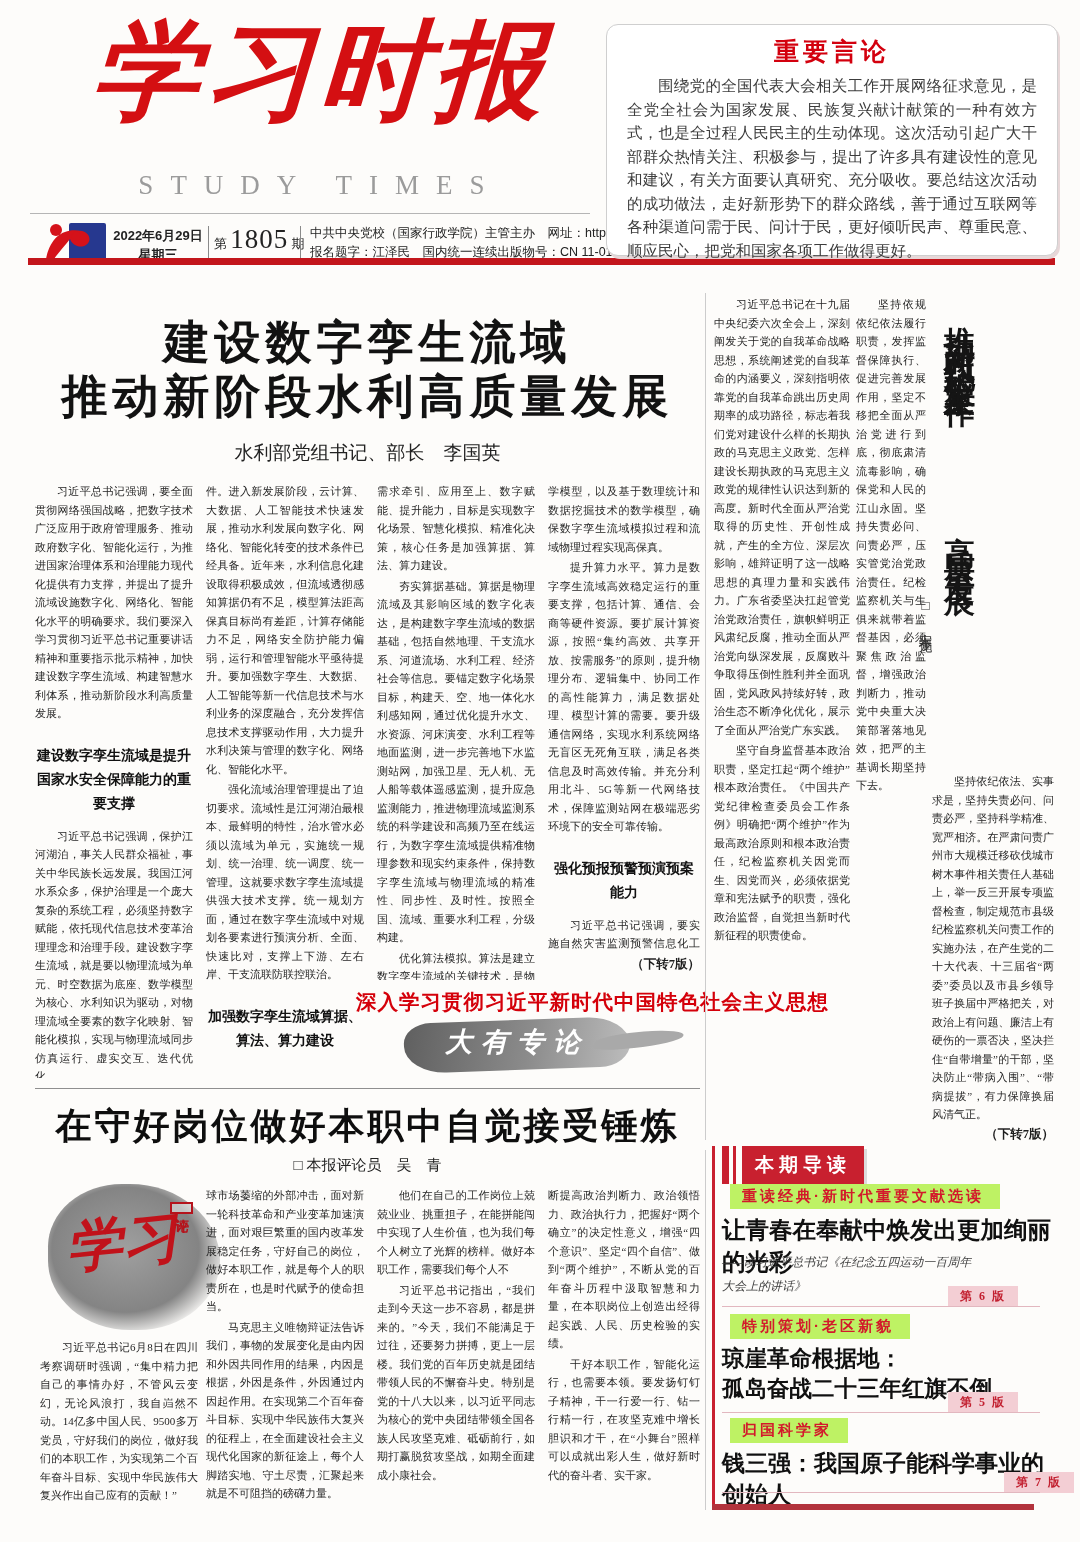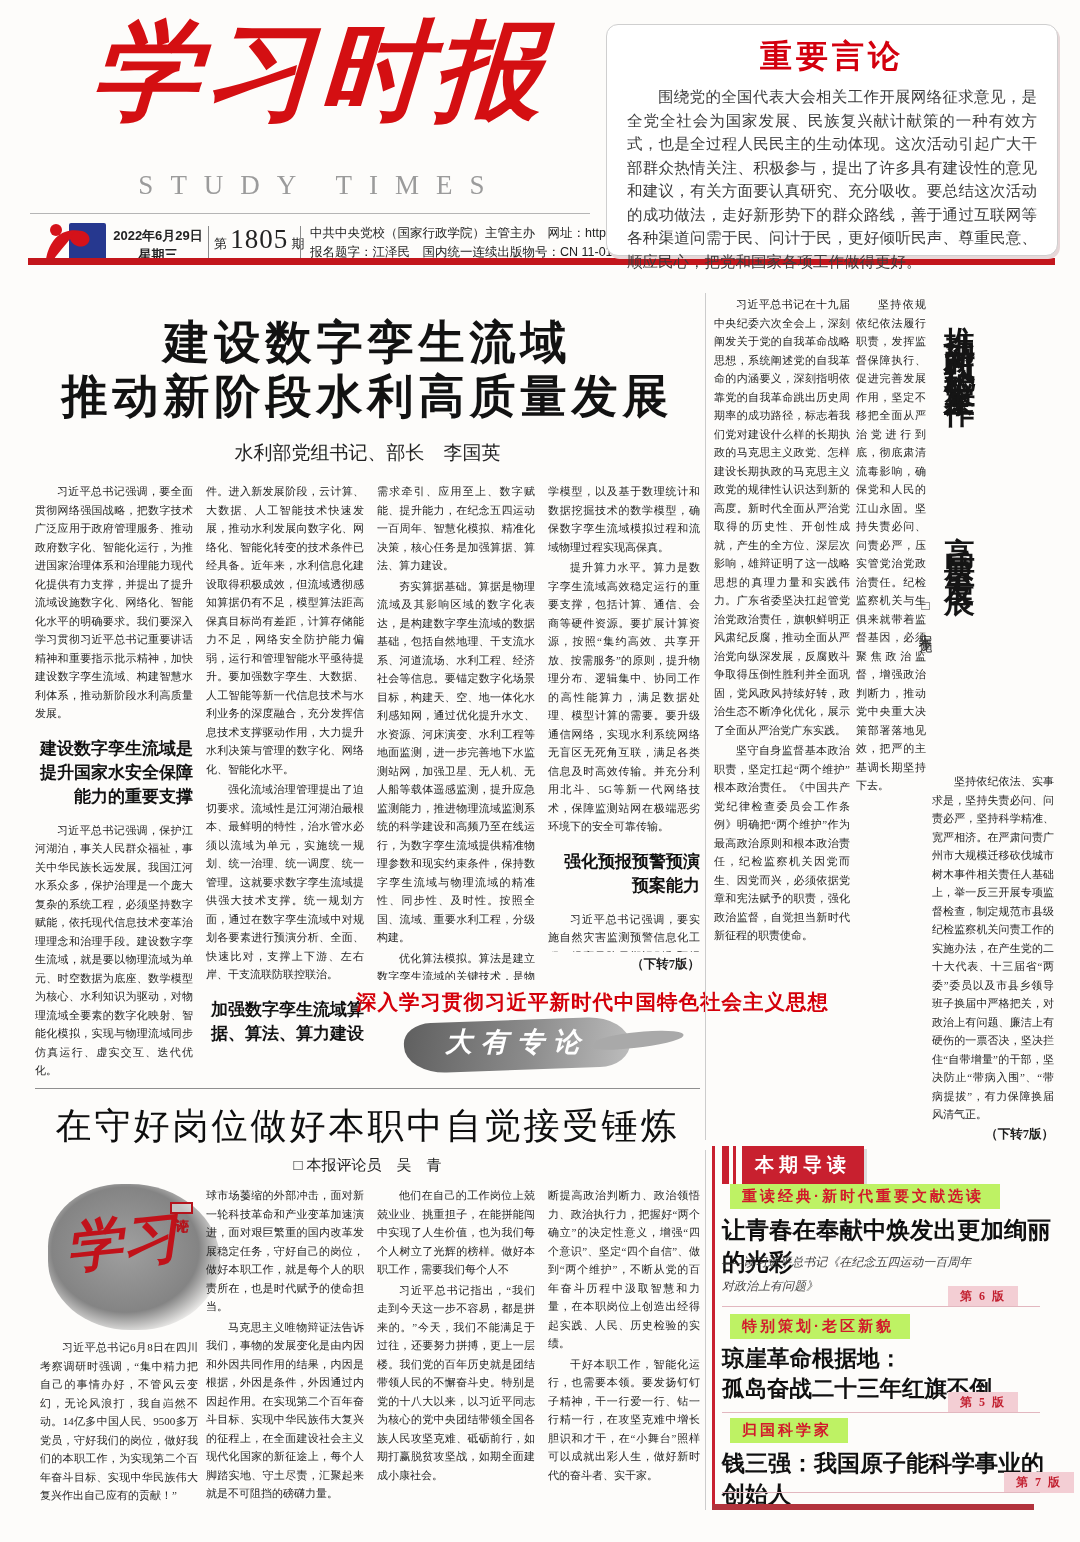--- a/index.html
+++ b/index.html
@@ -12,45 +12,45 @@
               letter-spacing:6px;text-align:center;transform:skewX(-3deg);}
   .mast-sub{color:#9b9b9b;font-size:27px;letter-spacing:17px;text-align:center;font-weight:400;}
   .hairline{background:#b5b5b5;height:1px;}
   .dateblk{font-size:13px;color:#222;text-align:center;line-height:19px;}
   .issue-big{font-size:27px;letter-spacing:1px;}
   .pubblk{font-size:12.5px;color:#222;line-height:19px;white-space:nowrap;}
   .vdiv{width:1px;background:#8a8a8a;}
   .redband{background:#c3161c;height:7px;}
   
   .quotebox{border:1px solid #cfcfcf;border-radius:12px;background:#fff;box-shadow:2px 3px 0 #e7d7d8;}
-  .quote-title{color:#d3000e;font-weight:700;font-size:32px;text-align:center;letter-spacing:4px;}
+  .quote-title{color:#d3000e;font-weight:700;font-size:25px;text-align:center;letter-spacing:4px;}
   .quote-body{font-size:15.5px;line-height:23.5px;text-align:justify;text-indent:2em;color:#3c3c3c;}
   
   .headline{font-weight:700;font-size:46px;line-height:1.15;text-align:center;letter-spacing:5px;color:#121212;}
   .byline{font-size:19px;text-align:center;color:#222;}
   .col{overflow:hidden;text-align:justify;}
   .col p{margin:0 0 2px 0;font-size:11px;line-height:18.5px;text-indent:2em;color:#1f1f1f;}
   .col p.noind{text-indent:0;}
-  .subhead{font-family:"Liberation Sans","DejaVu Sans",sans-serif;font-weight:700;font-size:17px;
-           line-height:24px;text-align:right;margin:14px 0 12px 0;color:#111;}
+  .subhead{font-family:"Liberation Sans","DejaVu Sans",sans-serif;font-weight:700;font-size:14px;
+           line-height:24px;text-align:center;margin:20px 0 12px 0;color:#111;}
   .contnote{text-align:right;font-weight:700;font-size:12.5px;margin-top:4px;}
   
   .banner-l1{color:#d4000a;font-weight:700;font-size:20.5px;letter-spacing:1px;white-space:nowrap;
              font-family:"Liberation Sans","DejaVu Sans",sans-serif;}
   .brush{background:linear-gradient(100deg,#5f5f5f 0%,#8b8b8b 55%,#bdbdbd 100%);
          border-radius:30px 46px 34px 46px / 22px 30px 25px 30px;transform:rotate(-2deg);}
   .brush:after{content:"";position:absolute;right:-52px;top:16px;width:86px;height:16px;background:#a9a9a9;
          border-radius:50% 60% 60% 40%;transform:skewX(-35deg) rotate(-3deg);}
   .brush-txt{position:absolute;width:100%;text-align:center;top:8px;color:#fff;font-style:italic;
          font-weight:700;font-size:27px;letter-spacing:9px;}
   
   .vtitle{writing-mode:vertical-rl;font-weight:700;color:#151515;}
   .vauthor{writing-mode:vertical-rl;font-size:13.5px;color:#333;letter-spacing:3px;}
   
-  .low-head{font-weight:400;font-size:36px;letter-spacing:3px;text-align:center;color:#0e0e0e;}
+  .low-head{font-weight:700;font-size:36px;letter-spacing:3px;text-align:center;color:#0e0e0e;}
   .low-byline{font-size:15px;text-align:center;color:#222;}
   .plogo{background:radial-gradient(ellipse at 45% 45%,#9f9f9f 0%,#848484 55%,rgba(160,160,160,0) 78%);
          border-radius:45% 55% 50% 50%;}
   .plogo-main{font-style:italic;font-weight:700;color:#c1121a;font-size:56px;line-height:1;transform:rotate(-6deg);}
   .plogo-seal{writing-mode:vertical-rl;border:2px solid #b5131c;color:#b5131c;font-weight:700;
               font-size:14px;padding:4px 2px;line-height:1.1;background:rgba(255,255,255,.5);}
   
   .dg-header{background:#c8202f;color:#fff;font-weight:700;font-size:19px;letter-spacing:5px;
              text-align:center;line-height:38px;font-family:"Liberation Sans","DejaVu Sans",sans-serif;
              box-shadow:3px 3px 0 #dcdcdc;}
@@ -117,21 +117,21 @@
   </div>
 
   <div class="abs col" style="left:206px;top:482px;width:158px;height:596px;">
     <p class="noind">件。进入新发展阶段，云计算、大数据、人工智能技术快速发展，推动水利发展向数字化、网络化、智能化转变的技术条件已经具备。近年来，水利信息化建设取得积极成效，但流域透彻感知算据仍有不足，模型算法距高保真目标尚有差距，计算存储能力不足，网络安全防护能力偏弱，运行和管理智能水平亟待提升。要加强数字孪生、大数据、人工智能等新一代信息技术与水利业务的深度融合，充分发挥信息技术支撑驱动作用，大力提升水利决策与管理的数字化、网络化、智能化水平。</p>
     <p>强化流域治理管理提出了迫切要求。流域性是江河湖泊最根本、最鲜明的特性，治水管水必须以流域为单元，实施统一规划、统一治理、统一调度、统一管理。这就要求数字孪生流域提供强大技术支撑。统一规划方面，通过在数字孪生流域中对规划各要素进行预演分析、全面、快速比对，支撑上下游、左右岸、干支流联防联控联治。</p>
     <div class="subhead">加强数字孪生流域算据、算法、算力建设</div>
 
   </div>
 
   <div class="abs col" style="left:377px;top:482px;width:158px;height:498px;">
-    <p class="noind">需求牵引、应用至上、数字赋能、提升能力，在纪念五四运动一百周年、智慧化模拟、精准化决策，核心任务是加强算据、算法、算力建设。</p>
+    <p class="noind">需求牵引、应用至上、数字赋能、提升能力，目标是实现数字化场景、智慧化模拟、精准化决策，核心任务是加强算据、算法、算力建设。</p>
     <p>夯实算据基础。算据是物理流域及其影响区域的数字化表达，是构建数字孪生流域的数据基础，包括自然地理、干支流水系、河道流场、水利工程、经济社会等信息。要锚定数字化场景目标，构建天、空、地一体化水利感知网，通过优化提升水文、水资源、河床演变、水利工程等地面监测，进一步完善地下水监测站网，加强卫星、无人机、无人船等载体遥感监测，提升应急监测能力，推进物理流域监测系统的科学建设和高频乃至在线运行，为数字孪生流域提供精准物理参数和现实约束条件，保持数字孪生流域与物理流域的精准性、同步性、及时性。按照全国、流域、重要水利工程，分级构建。</p>
     <p>优化算法模拟。算法是建立数字孪生流域的关键技术，是物理流域演变规律的数学表达，包括水利专业模型、智能分析模型、仿真可视化模型等。要锚定智慧化模拟目标，深入研究流域自然演变规律，充分利用大数据、人工智能等新一代信息技术，融合流域多源信息，升级改造现有水文模型、水力学模型、泥沙动力学模型、水资源调配模型、工程调度管理模型，研发新一代高保真水利专业模型，统筹运用好基于物理机理和规律把握的数</p>
   </div>
 
   <div class="abs col" style="left:548px;top:482px;width:152px;height:470px;">
     <p class="noind">学模型，以及基于数理统计和数据挖掘技术的数学模型，确保数字孪生流域模拟过程和流域物理过程实现高保真。</p>
     <p>提升算力水平。算力是数字孪生流域高效稳定运行的重要支撑，包括计算、通信、会商等硬件资源。要扩展计算资源，按照“集约高效、共享开放、按需服务”的原则，提升物理分布、逻辑集中、协同工作的高性能算力，满足数据处理、模型计算的需要。要升级通信网络，实现水利系统网络无盲区无死角互联，满足各类信息及时高效传输。并充分利用北斗、5G等新一代网络技术，保障监测站网在极端恶劣环境下的安全可靠传输。</p>
     <div class="subhead">强化预报预警预演预案能力</div>
     <p>习近平总书记强调，要实施自然灾害监测预警信息化工程，提高风险早期识别和预报预警能力。在数字孪生流域中强化预报、预警、预演、预案能力，实现风险提前发现、预警提前发布、方案提前制定、措施提前实施，确保水利决策精准安全有效。</p>
   </div>
@@ -196,21 +196,21 @@
   <div class="abs dg-bar" style="left:722px;top:1146px;width:7px;height:38px;"></div>
   <div class="abs dg-bar" style="left:733px;top:1146px;width:3px;height:38px;"></div>
   <div class="abs dg-header" style="left:742px;top:1146px;width:122px;height:38px;">本期导读</div>
 
   <div class="abs" style="left:730px;top:1184px;">
     <span class="dg-tag">重读经典·新时代重要文献选读</span>
   </div>
   <div class="abs dg-title" style="left:722px;top:1214px;width:334px;font-size:23.5px;">让青春在奉献中焕发出更加绚丽的光彩</div>
   <div class="abs dg-sub" style="left:722px;top:1250px;width:310px;">
     <div>——读习近平总书记《在纪念五四运动一百周年</div>
-    <div>对政治上有问题》</div>
+    <div>大会上的讲话》</div>
   </div>
   <div class="abs" style="left:948px;top:1286px;">
     <span class="dg-page">第 6 版</span>
   </div>
   <div class="abs dg-rule" style="left:722px;top:1306px;width:318px;"></div>
 
   <div class="abs" style="left:730px;top:1314px;">
     <span class="dg-tag">特别策划·老区新貌</span>
   </div>
   <div class="abs dg-title" style="left:722px;top:1344px;width:334px;font-size:22.5px;line-height:30px;">

